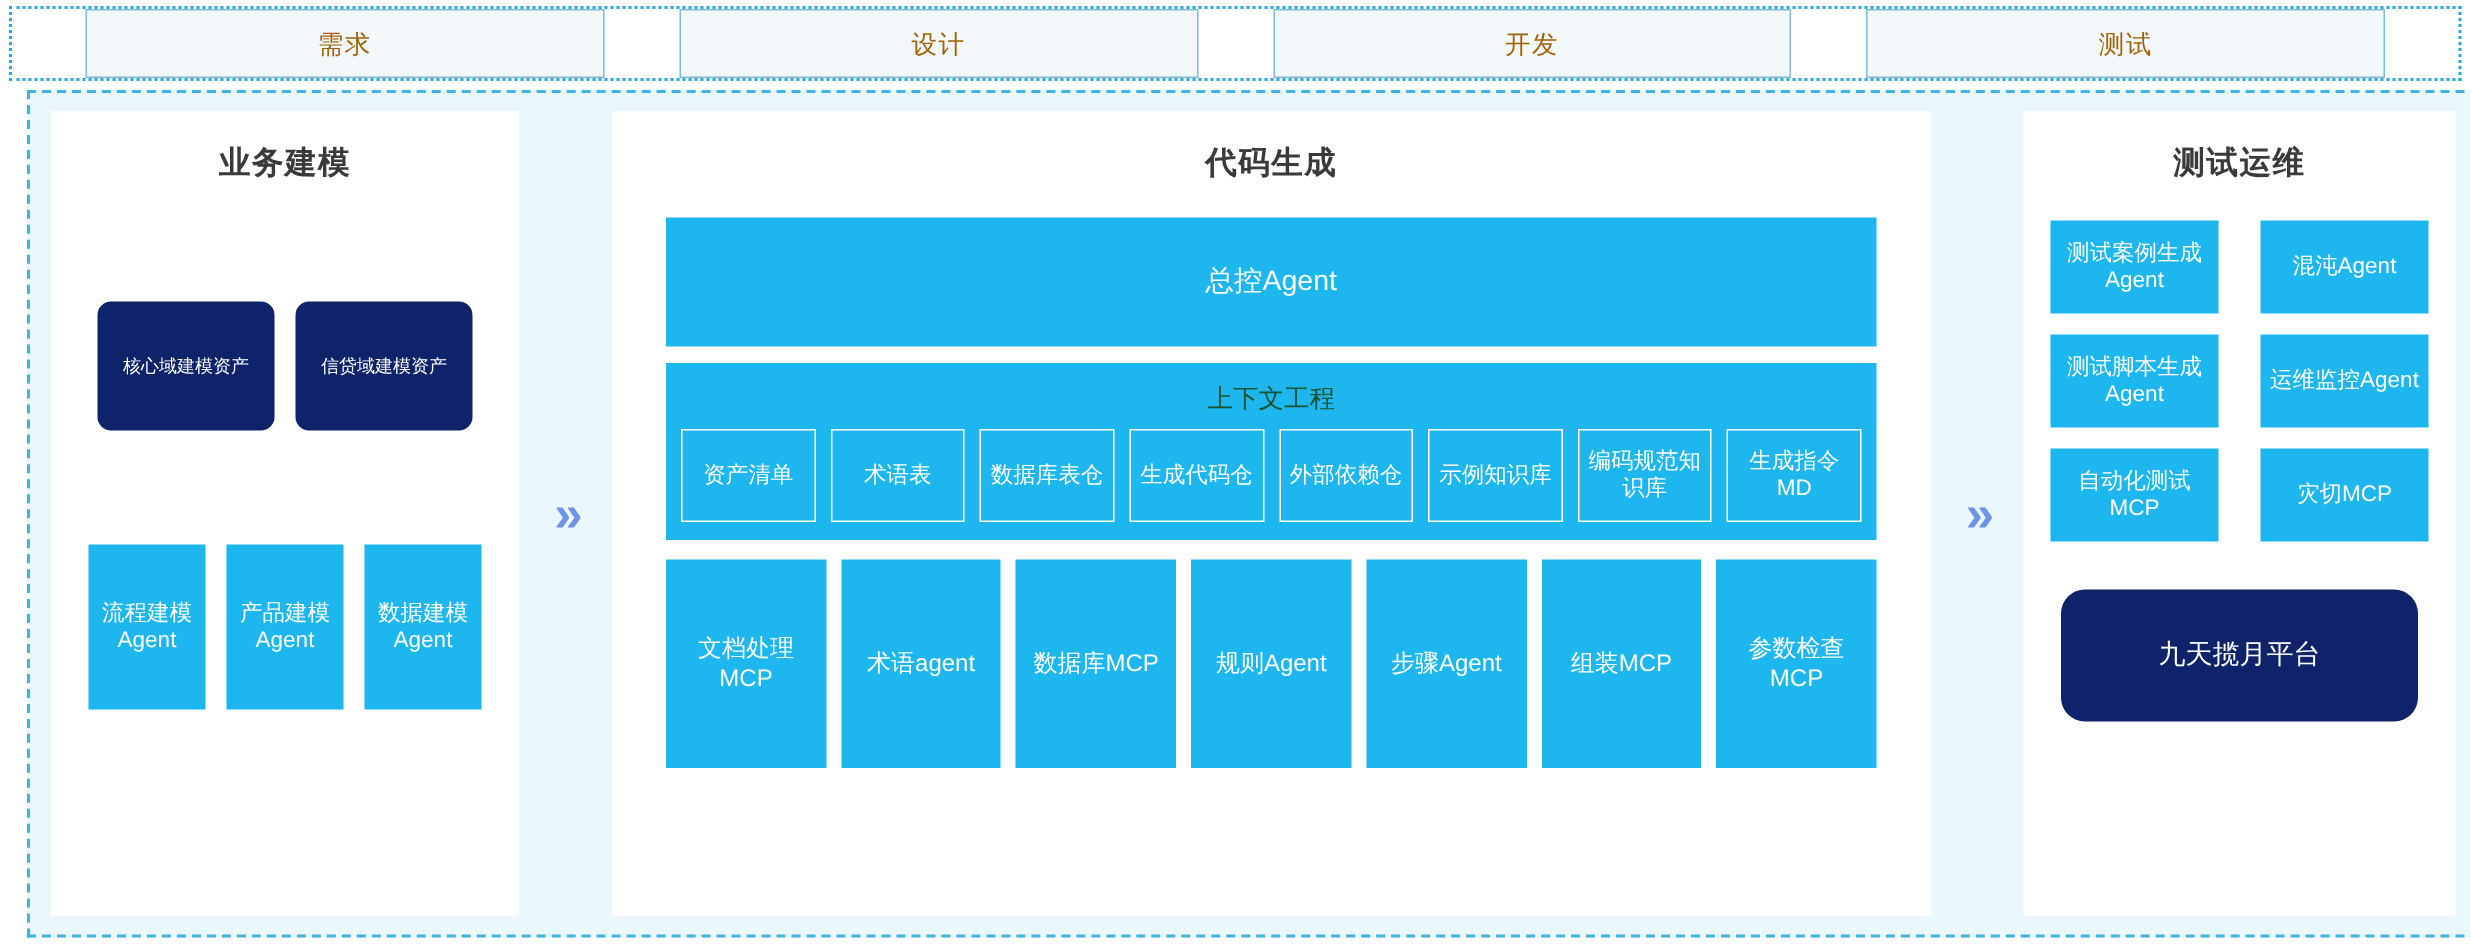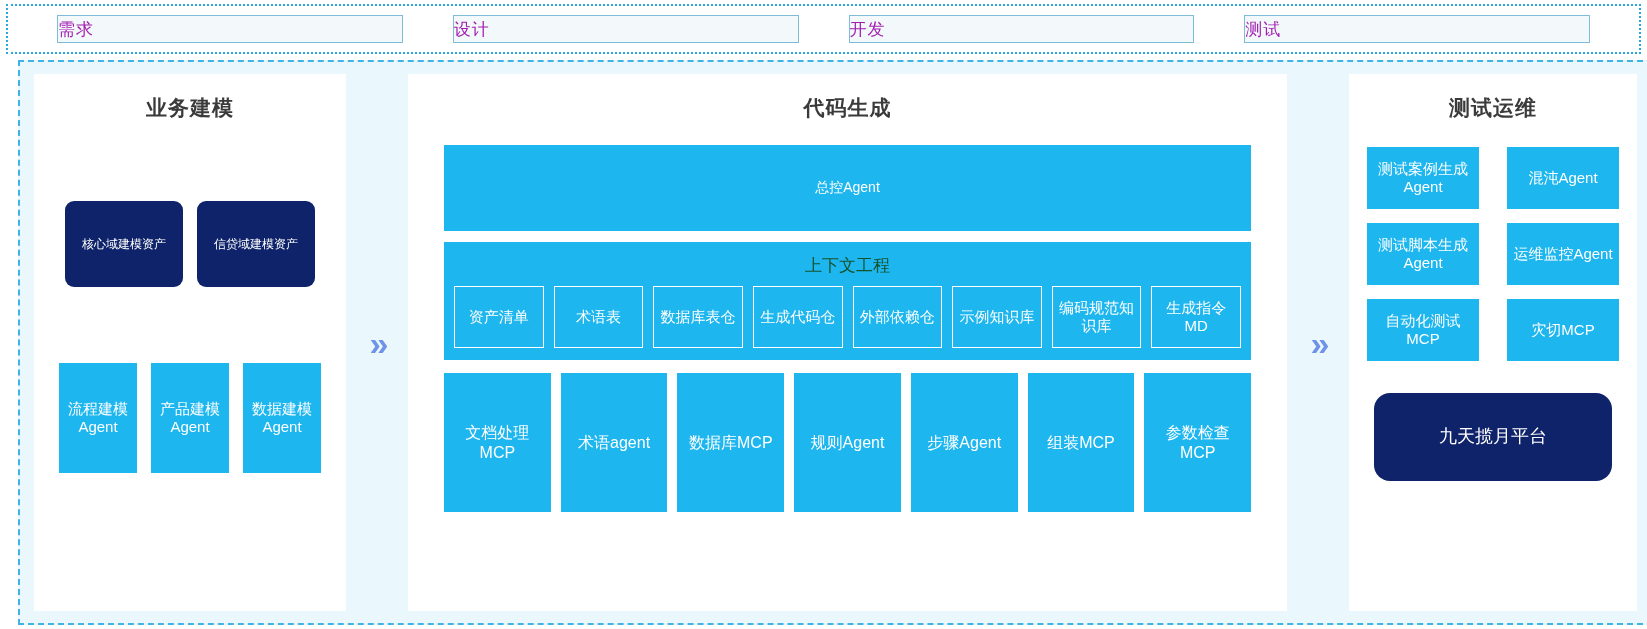--- a/index.html
+++ b/index.html
@@ -26,28 +26,29 @@
     height: 50px;
     border: 2px dotted #29a8df;
     background: #ffffff;
     display: flex;
     align-items: center;
     justify-content: space-between;
     padding: 0 24px;
   }
   .stage-box {
     flex: 1 1 0;
-    height: 28px;
+    height: 46px;
     margin: 0 25px;
     background: #f3f8fb;
     border: 1px solid #7fbcd8;
     display: flex;
     align-items: center;
+    justify-content: center;
     font-size: 17px;
-    color: #a21caf;
+    color: #a16207;
     letter-spacing: 1px;
   }
 
   
   .body-frame {
     position: absolute;
     left: 18px;
     top: 60px;
     width: 1635px;
     height: 565px;
@@ -132,21 +133,21 @@
   .center-inner {
     width: 100%;
     display: flex;
     flex-direction: column;
     align-items: stretch;
     padding: 0 22px;
   }
   .master-agent {
     height: 86px;
     margin-top: 23px;
-    font-size: 14px;
+    font-size: 19px;
   }
   .ctx-block {
     background: #1db6ef;
     margin-top: 11px;
     padding: 9px 10px 12px 10px;
     display: flex;
     flex-direction: column;
     align-items: center;
   }
   .ctx-title {

